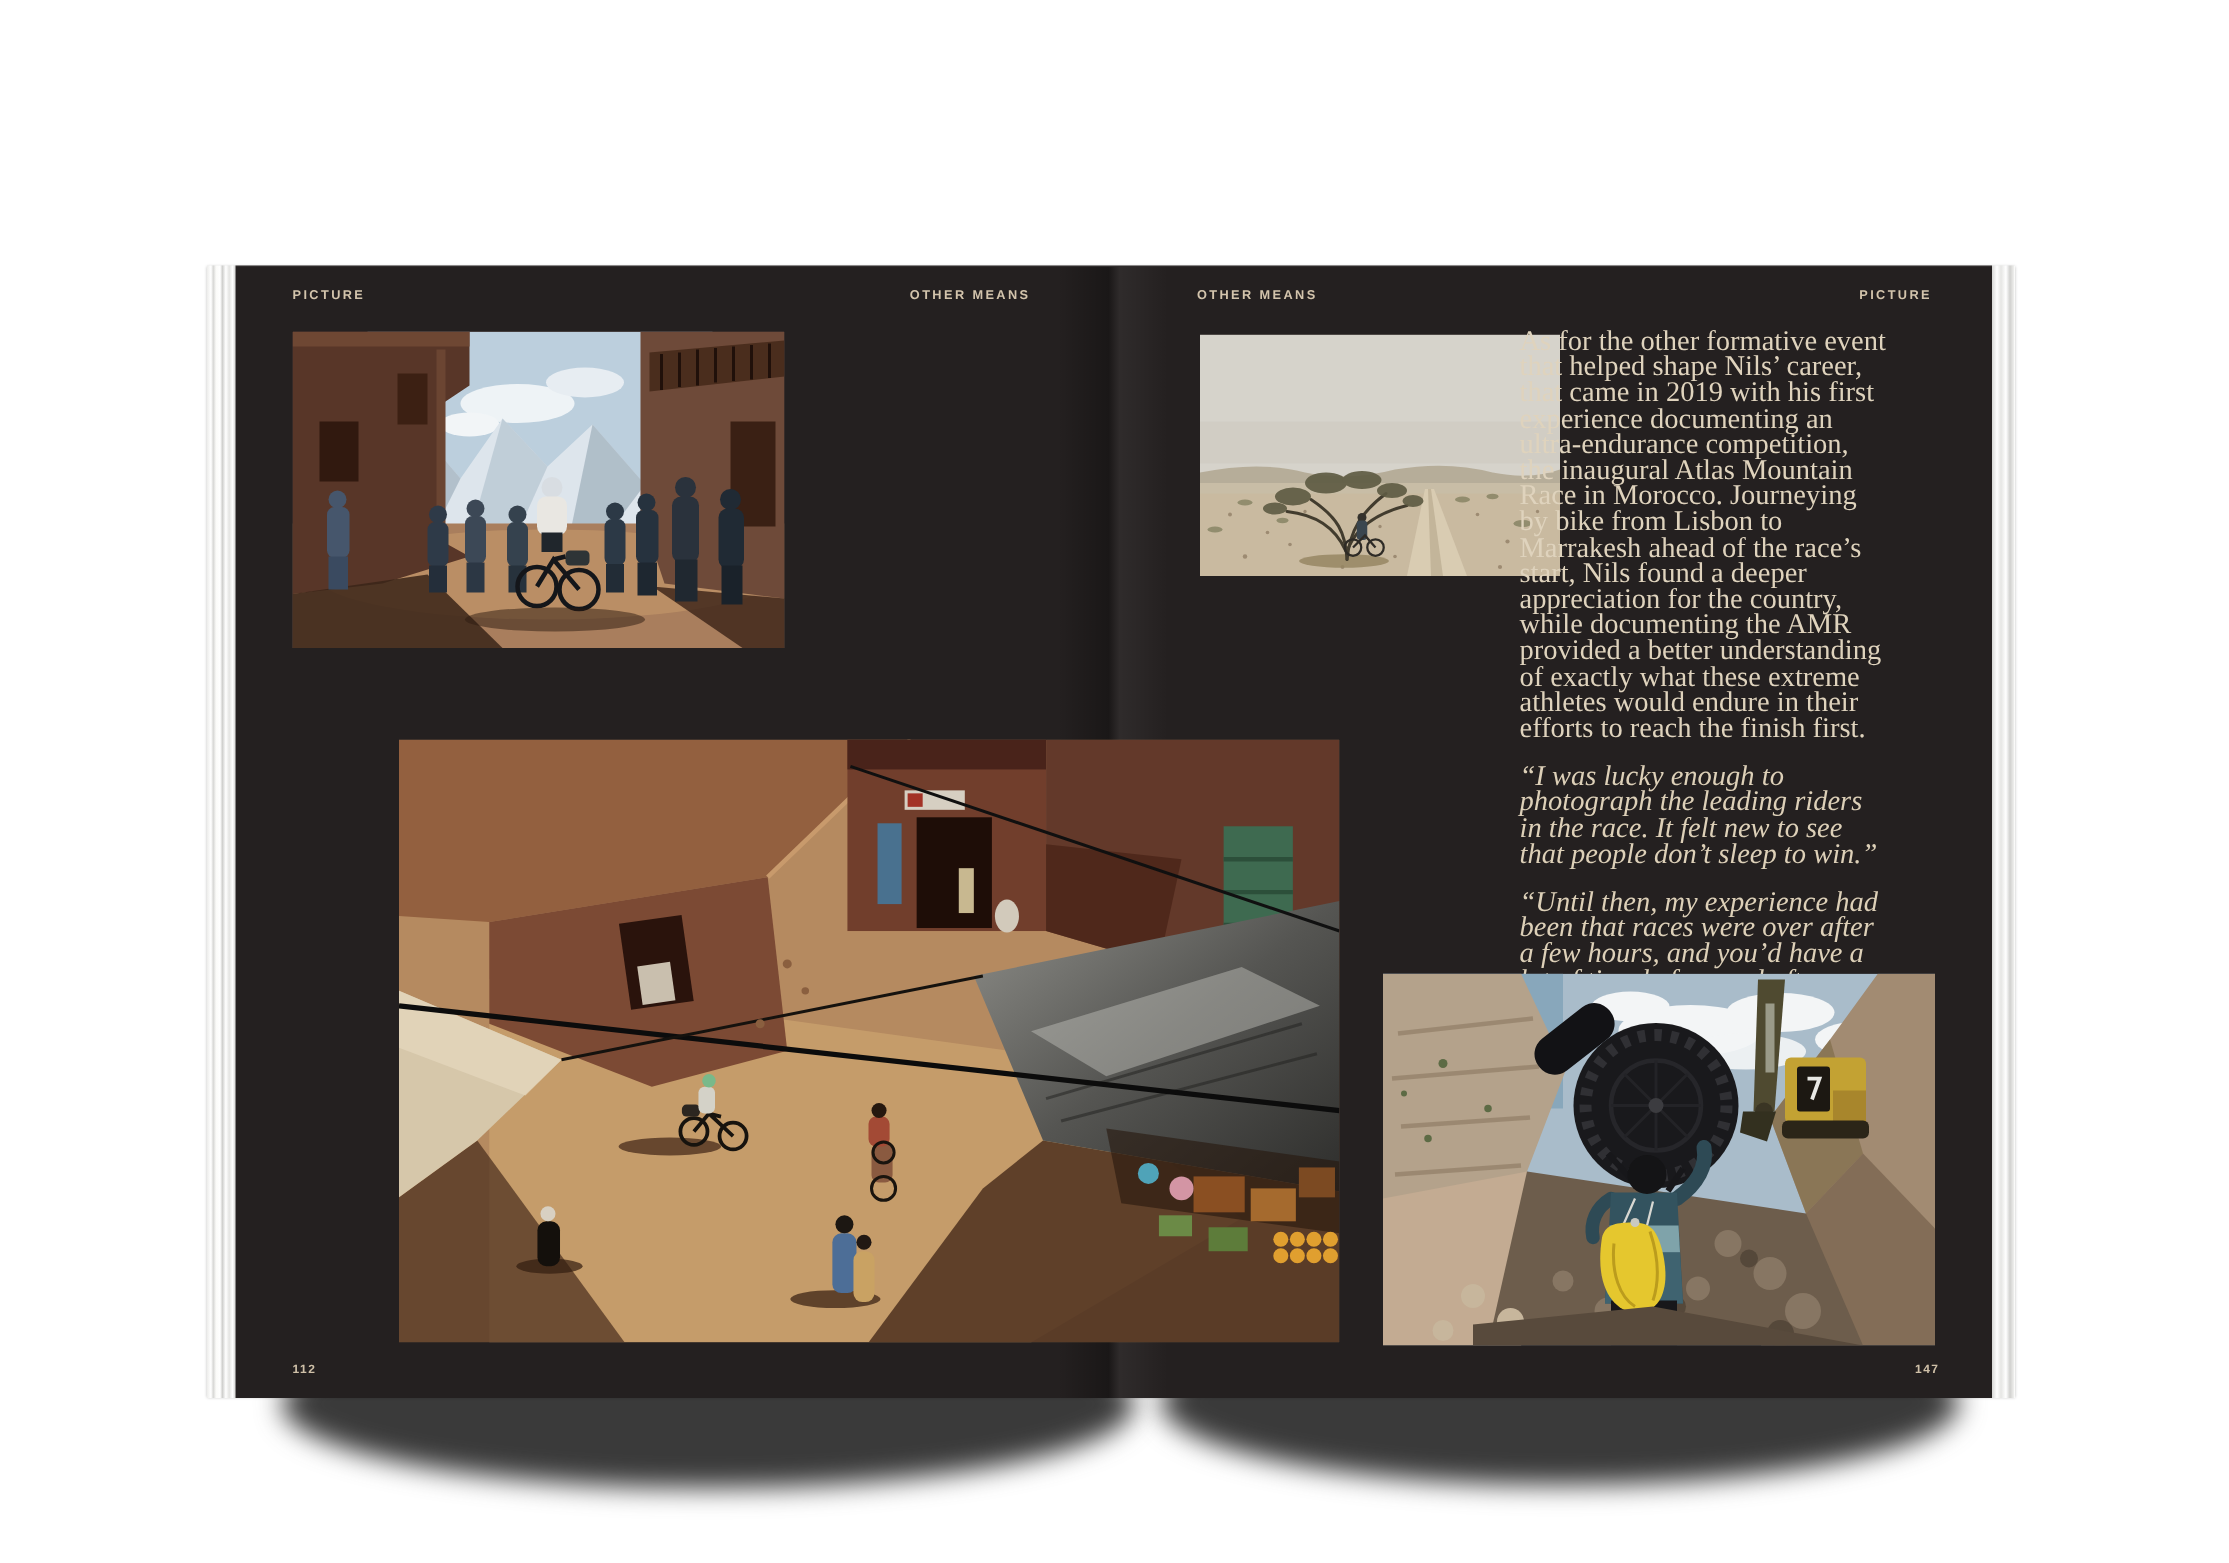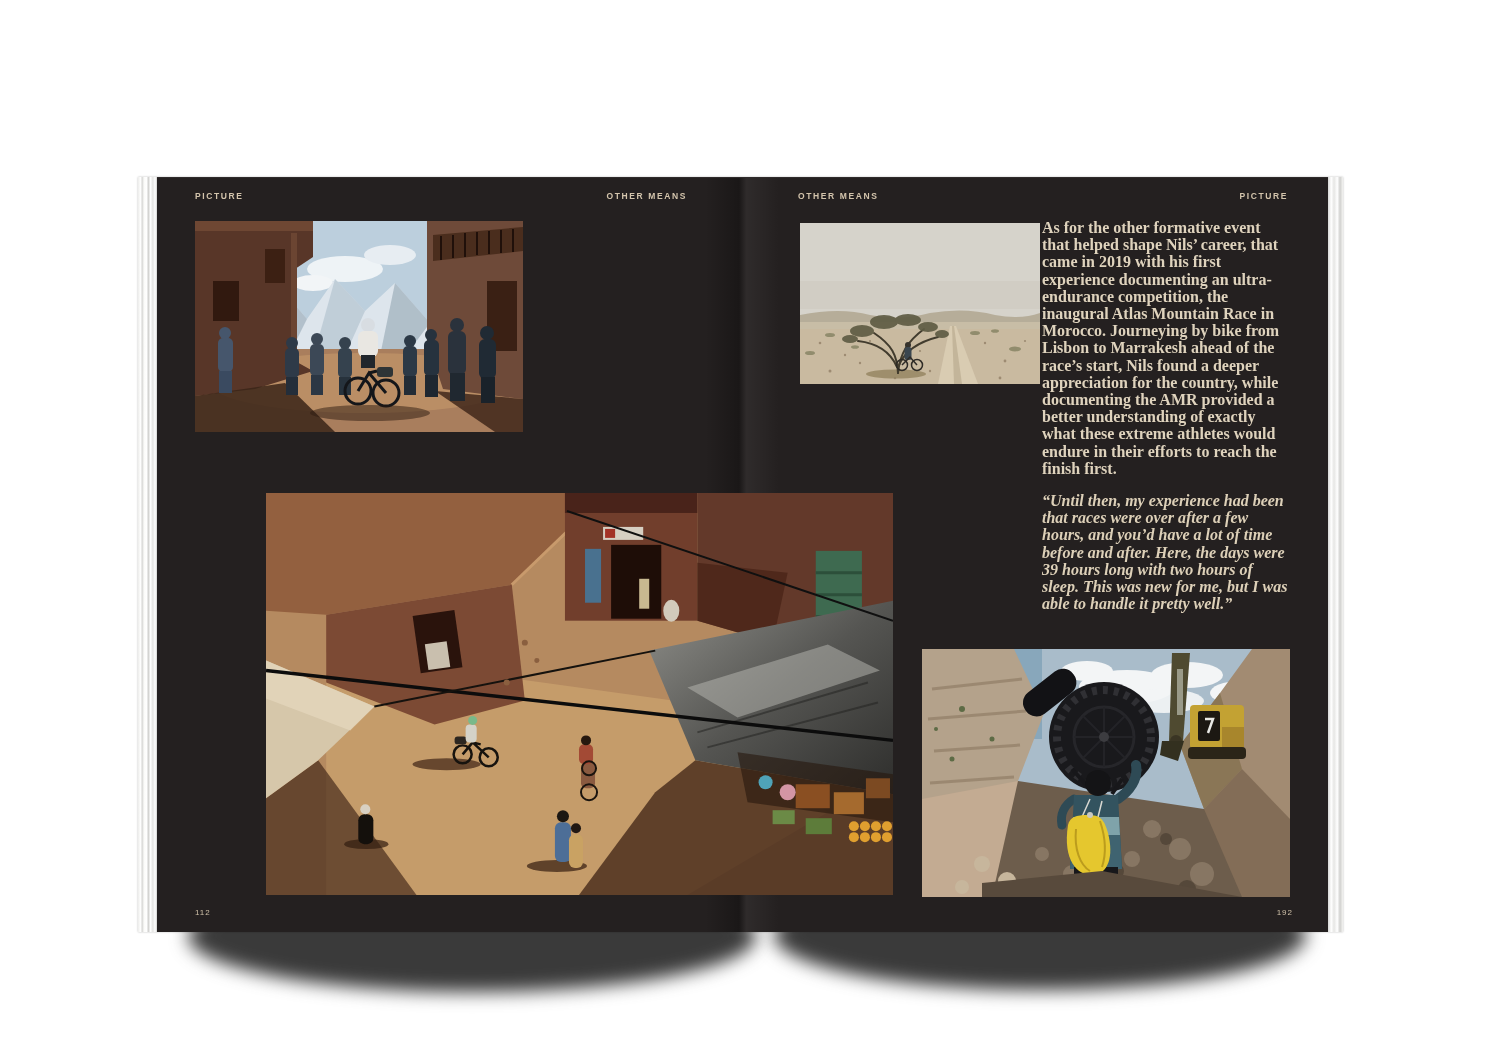--- a/index.html
+++ b/index.html
@@ -20,34 +20,34 @@
   .spread{position:absolute;left:19px;top:0;width:1171px;height:755px;background:#242020;
           border-top:1px solid rgba(255,255,255,.05);box-sizing:border-box;}
   .gutter{position:absolute;left:548px;top:0;width:74px;height:100%;pointer-events:none;
     background:linear-gradient(90deg,rgba(0,0,0,0) 0%,rgba(0,0,0,.28) 46%,rgba(255,255,255,.05) 56%,rgba(0,0,0,0) 100%);}
   
   .runhead{position:absolute;display:flex;justify-content:space-between;
            font-size:8.5px;font-weight:bold;letter-spacing:1.6px;color:#d3c4ac;}
   .rh-left{left:38px;top:13px;width:492px;}
   .rh-right{left:641px;top:13px;width:490px;}
   
-  .folio{position:absolute;font-size:8px;font-weight:normal;letter-spacing:1px;color:#cfc0a8;}
+  .folio{position:absolute;font-size:8px;font-weight:bold;letter-spacing:1px;color:#cfc0a8;}
   .folio-left{left:38px;top:730px;}
   .folio-right{right:35px;top:730px;}
   
   .photo{position:absolute;overflow:hidden;}
   .photo svg{display:block;width:100%;height:100%;}
   .photo-village{left:38px;top:43px;width:328px;height:211px;}
   .photo-desert{left:643px;top:45px;width:240px;height:161px;}
   .photo-market{left:109px;top:315px;width:627px;height:402px;}
   .photo-canyon{left:765px;top:471px;width:368px;height:248px;}
   
-  .textcol{position:absolute;left:885px;top:41px;width:247px;
+  .textcol{position:absolute;left:856px;top:41px;width:247px;
            font-family:"Liberation Serif","DejaVu Serif",serif;
-           font-size:16px;line-height:17.2px;color:#dfd3bd;font-weight:bold;}
+           font-size:19px;line-height:17.2px;color:#dfd3bd;}
   .textcol p{margin:0 0 15px 0;}
   .textcol p.quote{font-style:italic;color:#ddd0b8;}
 </style>
 </head>
 <body>
 
 <div class="stage">
 
   <div class="shadow-lobe shadow-left"></div>
   <div class="shadow-lobe shadow-right"></div>
@@ -178,20 +178,21 @@
           <circle cx="108" cy="122" r="3" fill="#35322c"></circle>
           <rect x="104.5" y="124" width="7" height="13" rx="2.5" fill="#3a464f"></rect>
           <circle cx="102" cy="142" r="5.5" fill="none" stroke="#2e2b26" stroke-width="1.5"></circle>
           <circle cx="117" cy="142" r="5.5" fill="none" stroke="#2e2b26" stroke-width="1.5"></circle>
           <path d="M102,142 L110,134 L117,142" stroke="#2e2b26" stroke-width="1.5" fill="none"></path>
         </svg>
       </div>
 
       <div class="textcol">
         <p>As for the other formative event that helped shape Nils’ career, that came in 2019 with his first experience documenting an ultra-endurance competition, the inaugural Atlas Mountain Race in Morocco. Journeying by bike from Lisbon to Marrakesh ahead of the race’s start, Nils found a deeper appreciation for the country, while documenting the AMR provided a better understanding of exactly what these extreme athletes would endure in their efforts to reach the finish first.</p>
+        <p class="quote">“I was lucky enough to photograph the leading riders in the race. It felt new to see that people don’t sleep to win.”</p>
         <p class="quote">“Until then, my experience had been that races were over after a few hours, and you’d have a lot of time before and after. Here, the days were 39 hours long with two hours of sleep. This was new for me, but I was able to handle it pretty well.”</p>
       </div>
 
       <div class="photo photo-market" role="img" aria-label="Aerial view of a dusty market square with adobe buildings, tarps, stalls and a passing bikepacker">
         <svg viewBox="0 0 625 403" preserveAspectRatio="none">
           <defs>
             <linearGradient id="tarpg" x1="0" y1="0" x2="1" y2="1">
               <stop offset="0" stop-color="#8f8f8a"></stop>
                 <stop offset="0.5" stop-color="#555552"></stop>
                 <stop offset="1" stop-color="#2e2e2c"></stop>
@@ -344,17 +345,17 @@
           <circle cx="176" cy="134" r="13" fill="#141416"></circle>
           <path d="M160,168 L168,150 M176,168 L180,152" stroke="#d8d8d2" stroke-width="1.5"></path>
           <path d="M146,176 C140,214 158,228 172,226 C186,224 192,208 186,184 C182,170 178,166 166,166 C154,166 148,168 146,176 Z" fill="#e5c72e"></path>
           <path d="M154,180 C152,200 158,216 168,222 M178,172 C184,190 184,206 180,218" stroke="#bb9c1d" stroke-width="2" fill="none"></path>
           <circle cx="168" cy="166" r="3" fill="#c9c9c2"></circle>
           <path d="M60,234 L180,222 L320,248 L60,248 Z" fill="#584a3c"></path>
         </svg>
       </div>
 
       <div class="folio folio-left">112</div>
-      <div class="folio folio-right">192</div>
+      <div class="folio folio-right">147</div>
 
     </div>
   </div>
 </div>
 
 </body></html>

